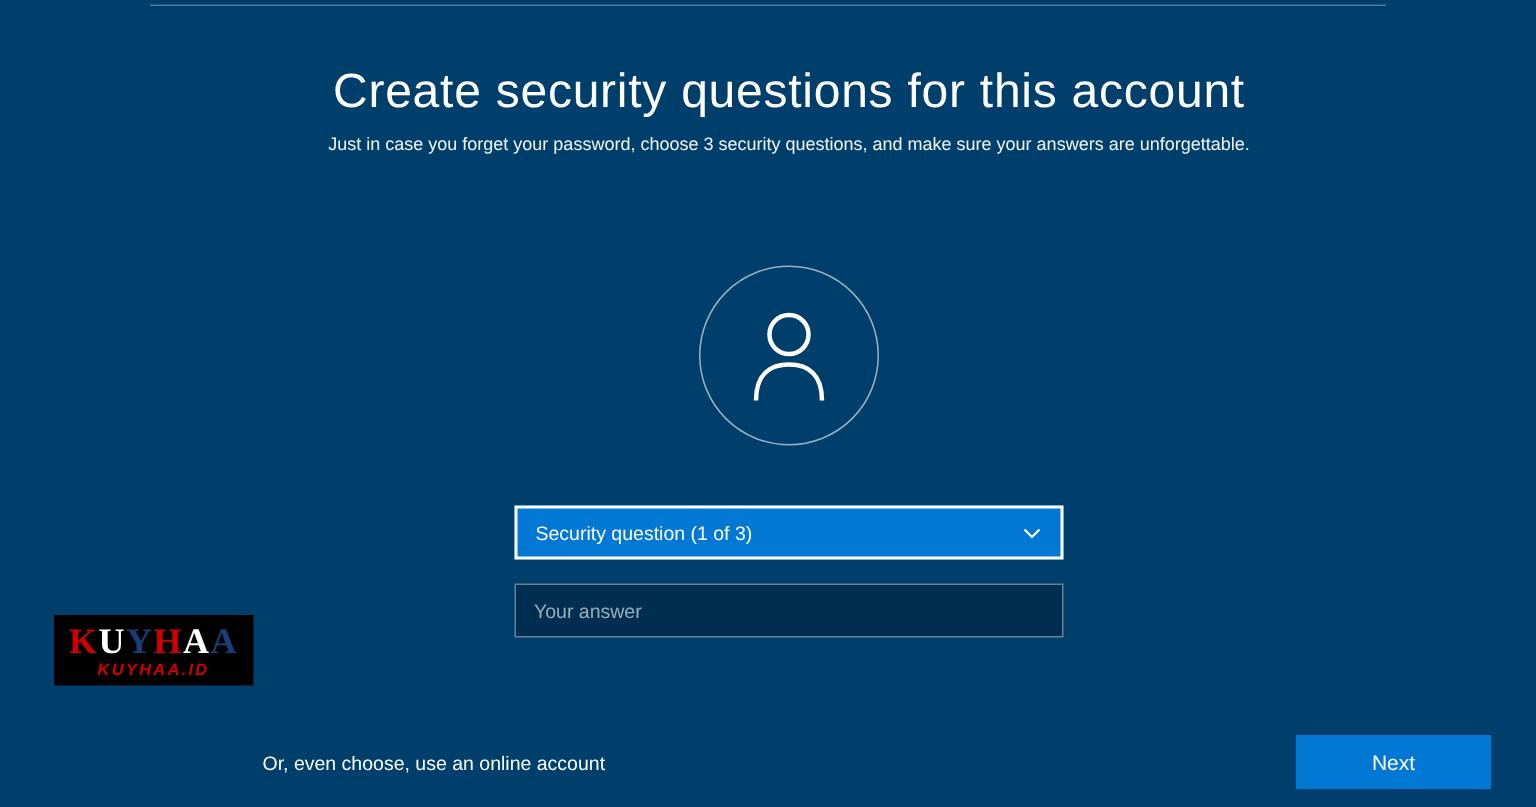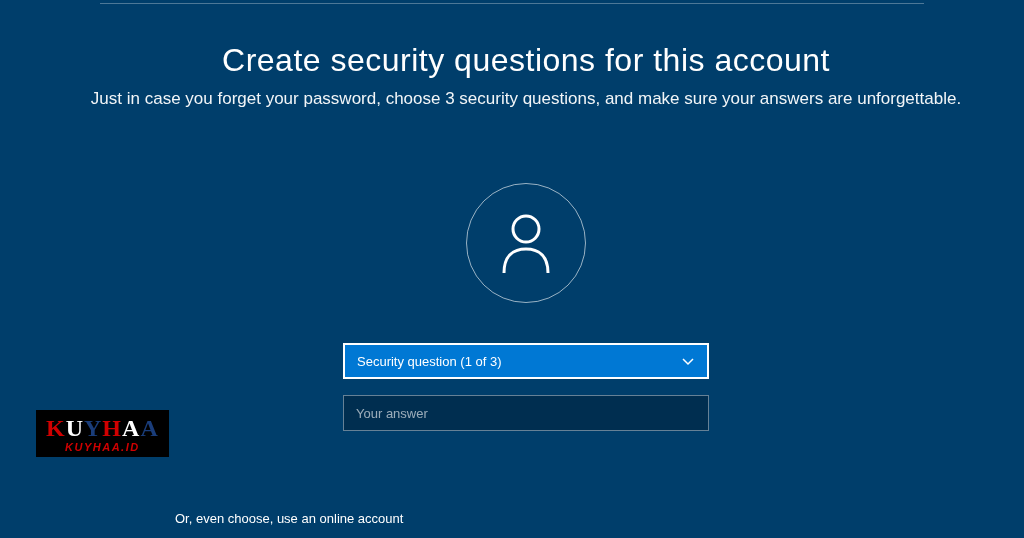--- a/index.html
+++ b/index.html
@@ -29,21 +29,21 @@
       padding-top: 42px;
       padding-left: 28px;
     }
     .title {
       font-size: 32px;
       font-weight: 300;
       color: #ffffff;
       letter-spacing: 0.5px;
     }
     .subtitle {
-      font-size: 17px;
+      font-size: 12px;
       font-weight: 400;
       color: #ffffff;
       margin-top: 10px;
       opacity: 0.95;
     }
     .avatar-circle {
       margin: 74px auto 0 auto;
       width: 120px;
       height: 120px;
       border: 1px solid rgba(255,255,255,0.6);
@@ -168,20 +168,21 @@
       <svg class="chevron" viewBox="0 0 14 14" fill="none" stroke="#ffffff" stroke-width="1.5">
         <path d="M 2 5 L 7 10 L 12 5"></path>
       </svg>
     </div>
     <input type="text" class="answer-input" placeholder="Your answer" style="">
   </div>
 </div>
 
 <div class="bottom-bar">
   <a class="online-link">Or, even choose, use an online account</a>
+  <button class="next-btn">Next</button>
 </div>
 
 <div class="watermark">
   <div class="watermark-top">
     <span class="r">K</span>
       <span class="w">U</span>
       <span class="b">Y</span>
       <span class="r">H</span>
       <span class="w">A</span>
       <span class="b">A</span>

